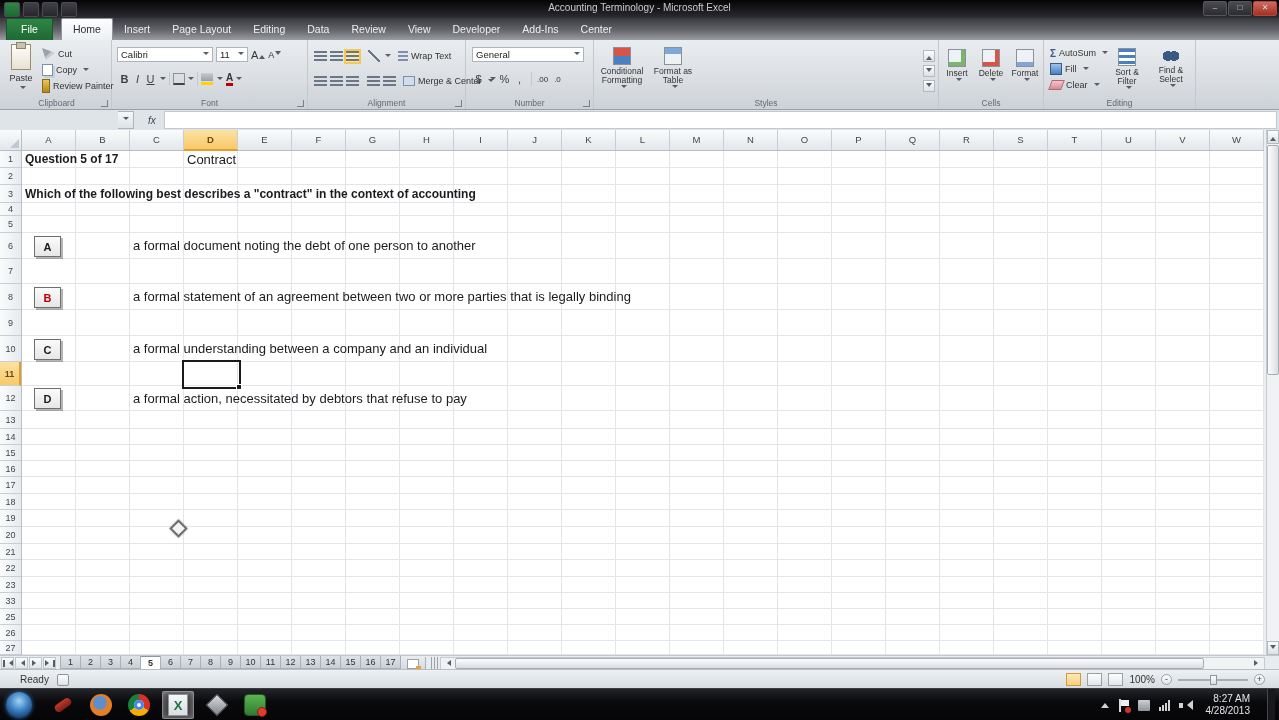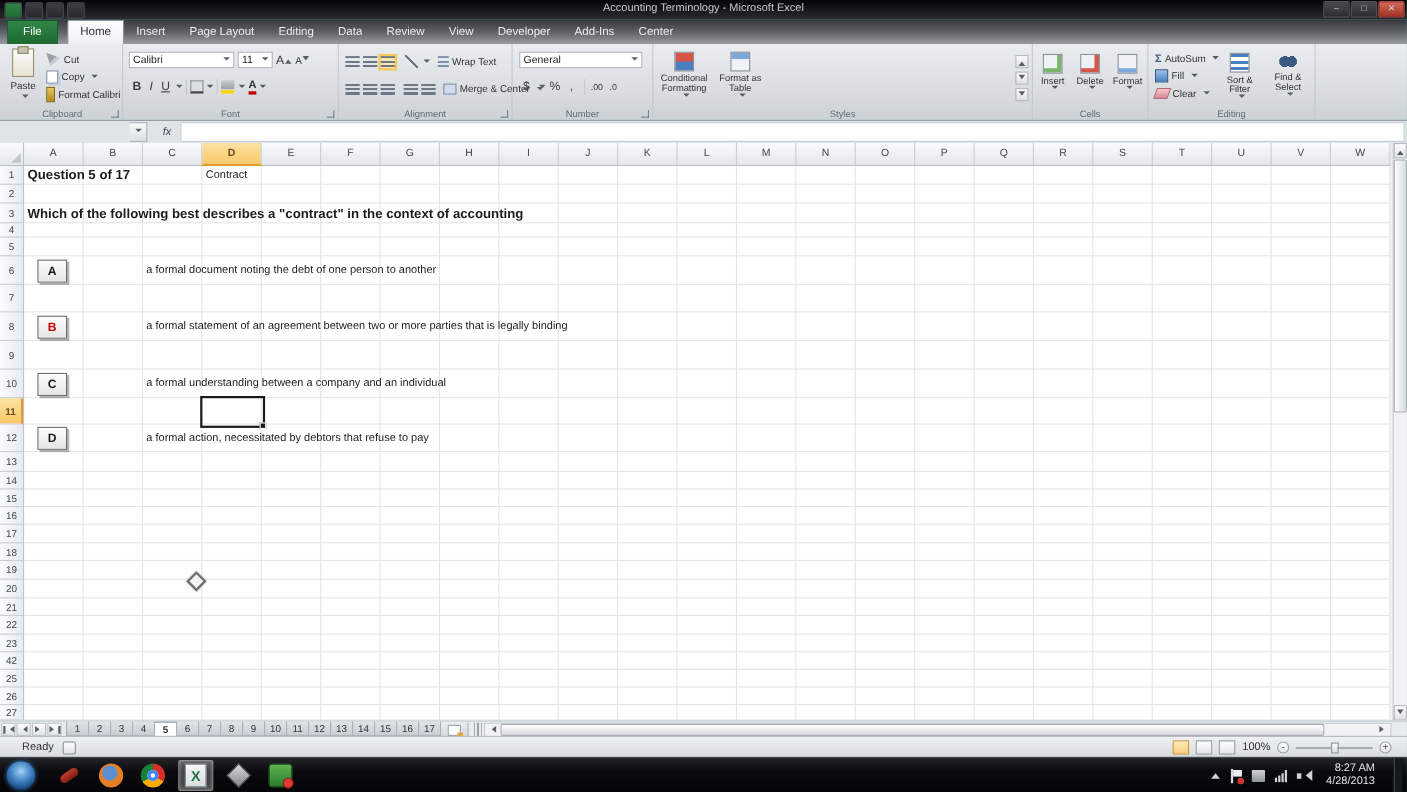--- a/index.html
+++ b/index.html
@@ -70,21 +70,21 @@
   .colh{position:absolute;top:0;height:20px;line-height:20px;text-align:center;font-size:9.5px;color:#3f4650;
         border-right:1px solid #c9ced4;box-sizing:border-box;}
   .colh.sel{background:linear-gradient(#fbe2a3,#f8c968);border-bottom:2px solid #e89b2d;color:#6a4b16;font-weight:bold;height:21px;}
   .rowheaders{position:absolute;left:0;top:21px;width:22px;height:504px;background:linear-gradient(90deg,#fafbfc,#e7ebef);
               border-right:1px solid #b9bfc6;box-sizing:border-box;}
   .rowh{position:absolute;left:0;width:21px;text-align:center;font-size:9px;color:#3f4650;border-bottom:1px solid #c9ced4;box-sizing:border-box;}
   .rowh.sel{background:linear-gradient(#fbe2a3,#f8c968);border-right:2px solid #e89b2d;color:#6a4b16;font-weight:bold;}
   .gridbody{position:absolute;left:22px;top:21px;width:1242px;height:504px;background:#fff;overflow:hidden;}
   .vline{position:absolute;top:0;bottom:0;width:1px;background:#e2e6ea;}
   .hline{position:absolute;left:0;right:0;height:1px;background:#e2e6ea;}
-  .celltext{position:absolute;font-size:10px;color:#1c1c1e;white-space:nowrap;}
+  .celltext{position:absolute;font-size:13px;color:#1c1c1e;white-space:nowrap;}
   .celltext.b{font-weight:bold;font-size:12px;}
   .optbtn{position:absolute;width:27px;height:21px;background:linear-gradient(#fbfbfb,#e6e6e6);border:1px solid #6f6f6f;
           box-shadow:2px 2px 0 rgba(70,70,70,.4);font-weight:bold;font-size:11px;display:flex;align-items:center;
           justify-content:center;box-sizing:border-box;}
   .selbox{position:absolute;border:2px solid #1a1a1a;background:transparent;}
   .fillhandle{position:absolute;right:-3px;bottom:-3px;width:4px;height:4px;background:#1a1a1a;border:1px solid #fff;}
   .vscroll{position:absolute;left:1266px;top:0;width:13px;height:525px;background:#f0f2f4;border-left:1px solid #c6cbd1;box-sizing:border-box;}
   .scrollbtn{position:absolute;left:0;width:12px;height:14px;background:linear-gradient(#fdfdfd,#dde1e6);border:1px solid #b4bac1;
              box-sizing:border-box;display:flex;align-items:center;justify-content:center;}
   .vthumb{position:absolute;left:0;top:15px;width:12px;height:230px;background:linear-gradient(90deg,#fdfdfe,#d9dde2);
@@ -203,21 +203,21 @@
           <span class="ic" style="background:linear-gradient(135deg,#9aa1a8 45%,#c6ccd2 55%);clip-path:polygon(0 0,100% 40%,30% 100%);"></span>
           <span>Cut</span>
         </div>
         <div class="sbtn">
           <span class="ic" style="background:#fff;border:1px solid #7d90ad;box-shadow:2px 2px 0 #c5cfdd;width:9px;height:10px;"></span>
           <span>Copy</span>
             <span class="dd"></span>
         </div>
         <div class="sbtn">
           <span class="ic" style="background:linear-gradient(#e8c75a,#b5871f);width:6px;height:12px;border:1px solid #8d6a12;"></span>
-          <span>Format Calibri</span>
+          <span>Review Painter</span>
         </div>
       </div>
       <div class="glabel">Clipboard</div>
       <div class="launcher"></div>
     </div>
 
     <div class="rgroup" style="width:196px">
       <div style="position:absolute;left:5px;top:7px;display:flex;gap:3px;align-items:center;">
         <div class="selbox-ui" style="width:96px;text-align:center;">
           <span>Calibri</span>
@@ -428,21 +428,21 @@
         <div class="rowh" style="top: 278px; height: 16px; line-height: 16px;">14</div>
         <div class="rowh" style="top: 294px; height: 16px; line-height: 16px;">15</div>
         <div class="rowh" style="top: 310px; height: 16px; line-height: 16px;">16</div>
         <div class="rowh" style="top: 326px; height: 17px; line-height: 17px;">17</div>
         <div class="rowh" style="top: 343px; height: 16px; line-height: 16px;">18</div>
         <div class="rowh" style="top: 359px; height: 17px; line-height: 17px;">19</div>
         <div class="rowh" style="top: 376px; height: 17px; line-height: 17px;">20</div>
         <div class="rowh" style="top: 393px; height: 16px; line-height: 16px;">21</div>
         <div class="rowh" style="top: 409px; height: 17px; line-height: 17px;">22</div>
         <div class="rowh" style="top: 426px; height: 16px; line-height: 16px;">23</div>
-        <div class="rowh" style="top: 442px; height: 16px; line-height: 16px;">42</div>
+        <div class="rowh" style="top: 442px; height: 16px; line-height: 16px;">33</div>
         <div class="rowh" style="top: 458px; height: 16px; line-height: 16px;">25</div>
         <div class="rowh" style="top: 474px; height: 16px; line-height: 16px;">26</div>
         <div class="rowh" style="top: 490px; height: 14px; line-height: 14px;">27</div>
       </div>
     <div class="gridbody">
         <div class="vline" style="left: 53px;"></div>
         <div class="vline" style="left: 107px;"></div>
         <div class="vline" style="left: 161px;"></div>
         <div class="vline" style="left: 215px;"></div>
         <div class="vline" style="left: 269px;"></div>

